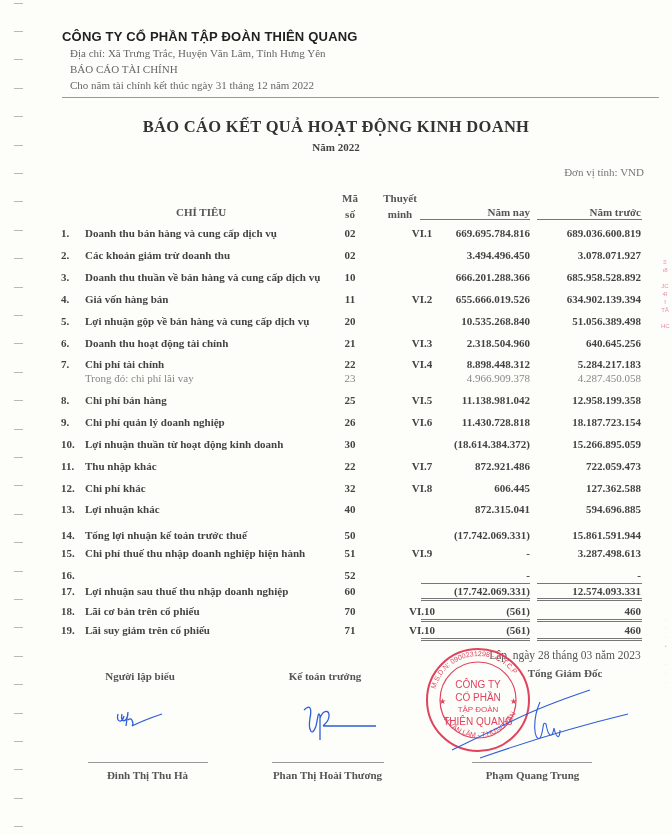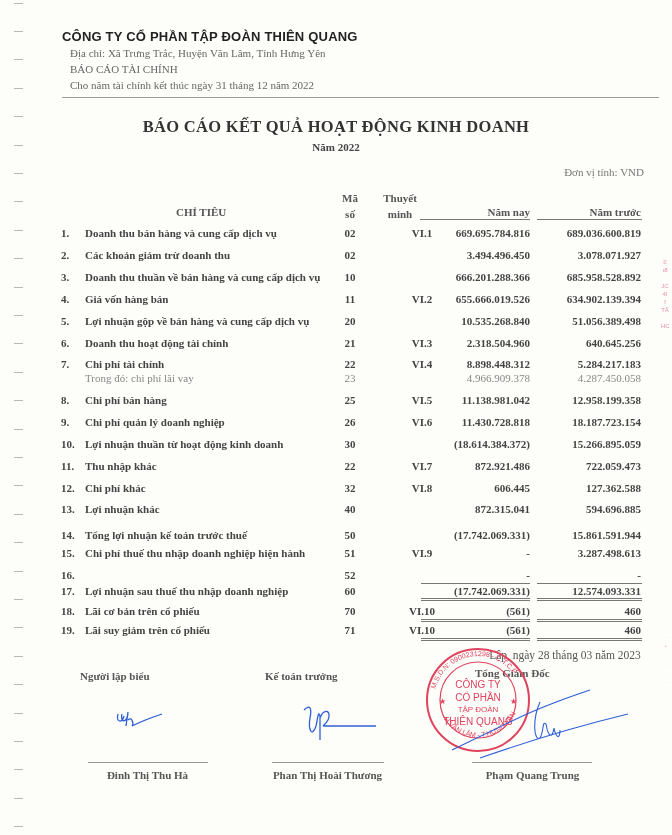--- a/index.html
+++ b/index.html
@@ -36,21 +36,21 @@
   .row .no { position: absolute; left: 61px; }
   .row .label { position: absolute; left: 85px; white-space: nowrap; }
   .row .code { position: absolute; left: 339px; width: 22px; text-align: center; }
   .row .note { position: absolute; left: 362px; width: 40px; text-align: center; margin-left: 40px; }
   .row .cur { position: absolute; left: 420px; width: 110px; text-align: right; }
   .row .prev { position: absolute; left: 537px; width: 104px; text-align: right; }
 
   .uline { position: absolute; height: 1px; background: #777; }
   .dline { position: absolute; height: 3px; border-top: 1px solid #777; border-bottom: 1px solid #777; box-sizing: border-box; }
 
-  .sig-role { position: absolute; font-size: 11px; font-weight: bold; color: #555; }
+  .sig-role { position: absolute; font-size: 11px; font-weight: bold; color: #555; text-align: center; }
   .sig-date { position: absolute; font-size: 11.5px; color: #555; text-align: center; }
   .sig-name { position: absolute; font-size: 11px; font-weight: bold; color: #555; text-align: center; }
   .sig-line { position: absolute; height: 1px; background: #999; }
   .svg-abs { position: absolute; }
 </style>
 </head>
 <body>
 
 <div class="margin-ticks">
   <span style="top:3px"></span>

